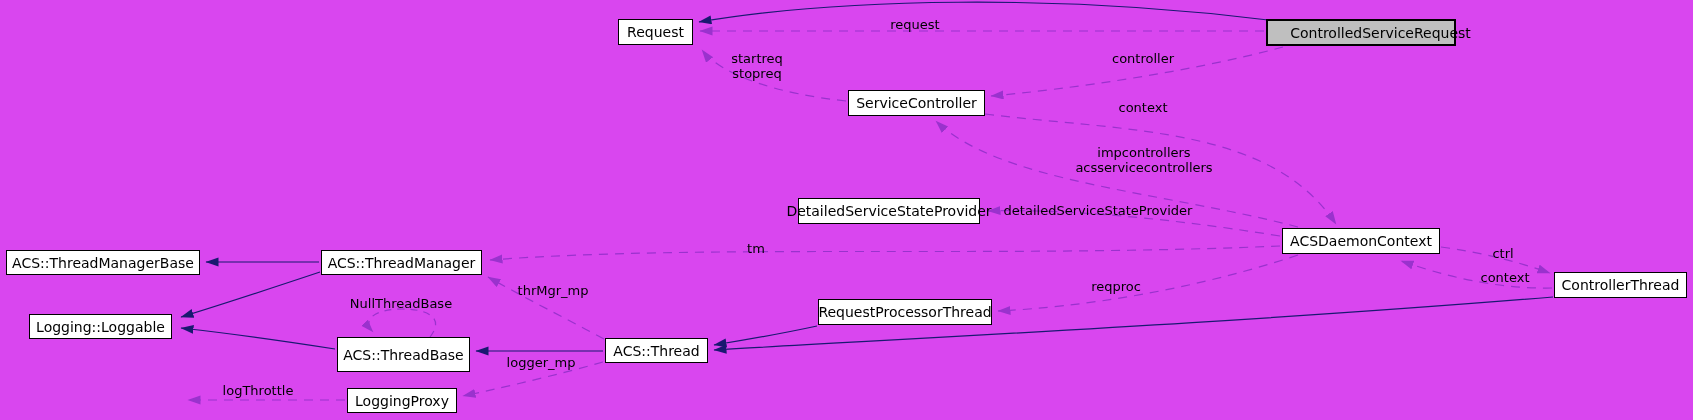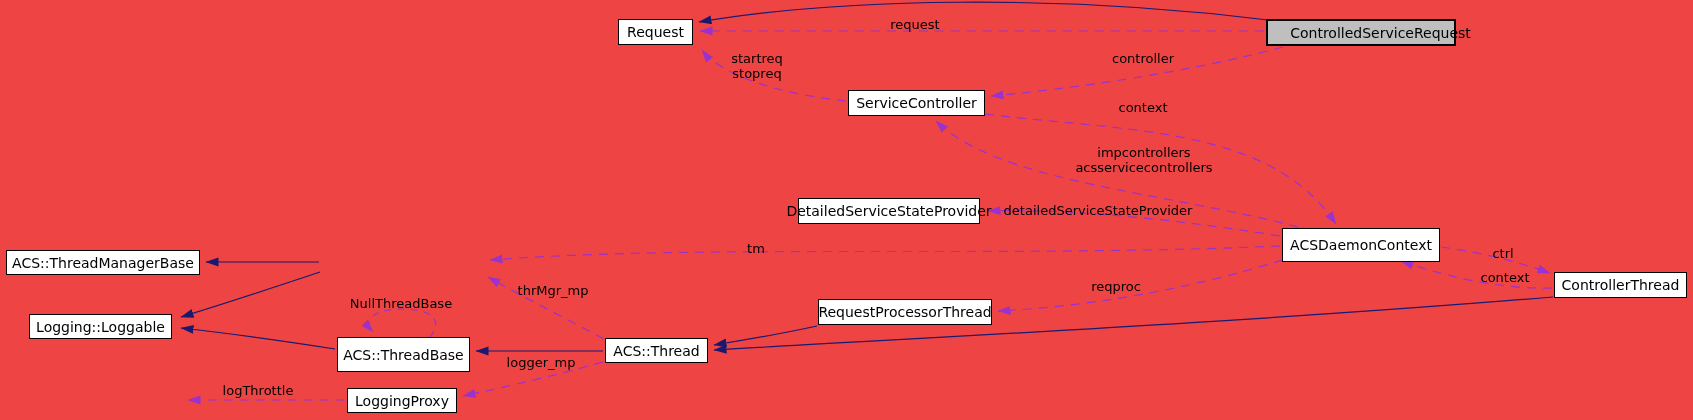--- a/index.html
+++ b/index.html
@@ -1,19 +1,19 @@
 <!DOCTYPE html>
 <html><head>
 <meta charset="utf-8">
 <style>
   html,body{margin:0;padding:0;background:#ffffff;}
   #canvas{
     position:relative;
     width:1693px;height:420px;
-    background:#ef4444;
+    background:#d946ef;
     font-family:"DejaVu Sans","Liberation Sans",sans-serif;
     overflow:hidden;
   }
   #edges{position:absolute;left:0;top:0;z-index:0;}
   .node{
     position:absolute;
     box-sizing:border-box;
     border:1px solid #000;
     background:#fff;
     color:#000;
@@ -76,23 +76,24 @@
     <path d="M 604 339 C 565 318, 525 298, 488 277" fill="none" stroke="#9A32CD" stroke-width="1.2" stroke-dasharray="9,7" marker-end="url(#arrow-purple)"></path>
     <path d="M 603 362 C 560 374, 515 385, 463 396" fill="none" stroke="#9A32CD" stroke-width="1.2" stroke-dasharray="9,7" marker-end="url(#arrow-purple)"></path>
     <path d="M 430 337 C 445 318, 428 309, 402 309 C 376 309, 361 319, 373 332" fill="none" stroke="#9A32CD" stroke-width="1.2" stroke-dasharray="7,6" marker-end="url(#arrow-purple)"></path>
     <path d="M 345 400 L 188 400" fill="none" stroke="#9A32CD" stroke-width="1.2" stroke-dasharray="9,7" marker-end="url(#arrow-purple)"></path>
   </svg>
 
   <div class="node" style="left:618px;top:19px;width:75px;height:26px;">Request</div>
   <div class="node highlight" style="left:1266px;top:19px;width:190px;height:27px;">ControlledServiceRequest</div>
   <div class="node" style="left:848px;top:90px;width:137px;height:26px;">ServiceController</div>
   <div class="node" style="left:798px;top:198px;width:182px;height:26px;">DetailedServiceStateProvider</div>
-  <div class="node" style="left:1282px;top:228px;width:158px;height:34px;">ACSDaemonContext</div>
+  <div class="node" style="left:1282px;top:228px;width:158px;height:26px;">ACSDaemonContext</div>
   <div class="node" style="left:1554px;top:272px;width:133px;height:26px;">ControllerThread</div>
   <div class="node" style="left:6px;top:250px;width:194px;height:25px;">ACS::ThreadManagerBase</div>
+  <div class="node" style="left:321px;top:250px;width:161px;height:25px;">ACS::ThreadManager</div>
   <div class="node" style="left:29px;top:314px;width:143px;height:25px;">Logging::Loggable</div>
   <div class="node" style="left:337px;top:337px;width:133px;height:35px;">ACS::ThreadBase</div>
   <div class="node" style="left:605px;top:338px;width:103px;height:25px;">ACS::Thread</div>
   <div class="node" style="left:818px;top:299px;width:174px;height:26px;">RequestProcessorThread</div>
   <div class="node" style="left:347px;top:388px;width:110px;height:25px;">LoggingProxy</div>
 
   <div class="elabel" style="left:915px;top:18px;">request</div>
   <div class="elabel" style="left:1143px;top:52px;">controller</div>
   <div class="elabel" style="left:757px;top:52px;">
     <div>startreq</div>

